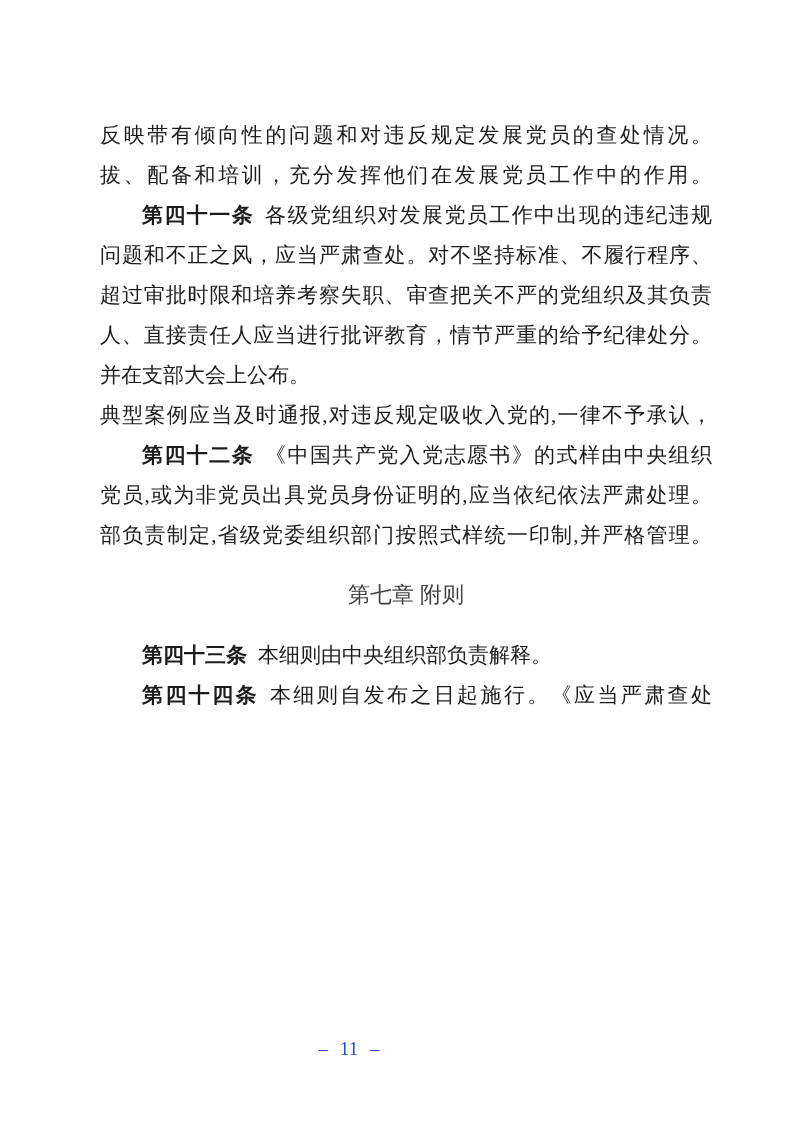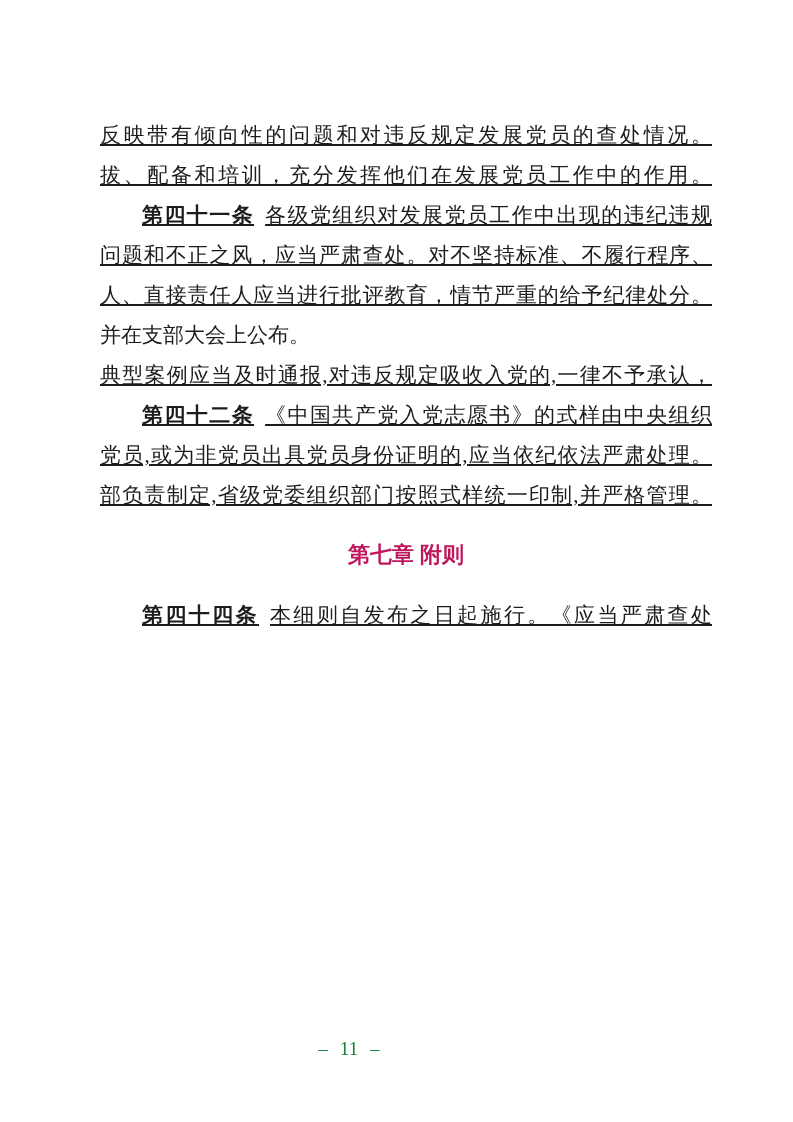--- a/index.html
+++ b/index.html
@@ -25,87 +25,88 @@
     font-size: 21px;
   }
   .line {
     height: 40px;
     line-height: 40px;
   }
   .line.justify {
     text-align: justify;
     text-align-last: justify;
     text-justify: inter-character;
-    text-decoration: underline;
   }
   .line.indent {
     text-indent: 42px;
   }
   .term {
     font-weight: bold;
     font-family: "Liberation Sans", "DejaVu Sans", sans-serif;
   }
   .term:not(:empty) {
     margin-right: 11px;
   }
   .chapter {
     height: 40px;
     line-height: 40px;
     margin: 20px 0;
     text-align: center;
-    font-weight: bold;
+    font-weight: normal;
     font-size: 22px;
-    color: #be185d;
+    color: #404040;
     font-family: "Liberation Sans", "DejaVu Sans", sans-serif;
   }
   .pagenum {
     position: absolute;
     left: 0;
     top: 1035px;
     width: 698px;
     height: 28px;
     line-height: 28px;
     text-align: center;
     font-size: 19px;
-    color: #15803d;
+    color: #1d4ed8;
     word-spacing: 7px;
     font-family: "Liberation Serif", "DejaVu Serif", serif;
   }
 </style>
 </head>
 <body>
 
 <div class="page">
   <div class="content">
 
     <div class="line justify"><span>反映带有倾向性的问题和对违反规定发展党员的查处情况。</span></div>
 
 
     <div class="line justify"><span>拔、配备和培训，充分发挥他们在发展党员工作中的作用。</span></div>
 
     <div class="line justify indent"><span class="term">第四十一条</span><span>各级党组织对发展党员工作中出现的违纪违规</span></div>
 
     <div class="line justify"><span>问题和不正之风，应当严肃查处。对不坚持标准、不履行程序、</span></div>
 
+    <div class="line justify"><span>超过审批时限和培养考察失职、审查把关不严的党组织及其负责</span></div>
 
     <div class="line justify"><span>人、直接责任人应当进行批评教育，情节严重的给予纪律处分。</span></div>
 
     <div class="line"><span>并在支部大会上公布。</span></div>
 
     <div class="line justify"><span>典型案例应当及时通报,对违反规定吸收入党的,一律不予承认，</span></div>
 
 
     <div class="line justify indent"><span class="term">第四十二条</span><span>《中国共产党入党志愿书》的式样由中央组织</span></div>
 
     <div class="line justify"><span>党员,或为非党员出具党员身份证明的,应当依纪依法严肃处理。</span></div>
 
     <div class="line justify"><span>部负责制定,省级党委组织部门按照式样统一印制,并严格管理。</span></div>
 
     <div class="chapter">第七章 附则</div>
 
+    <div class="line indent"><span class="term">第四十三条</span><span>本细则由中央组织部负责解释。</span></div>
 
     <div class="line justify indent"><span class="term">第四十四条</span><span>本细则自发布之日起施行。《应当严肃查处</span></div>
 
 
   </div>
 
   <div class="pagenum">– 11 –</div>
 </div>
 
 </body></html>

